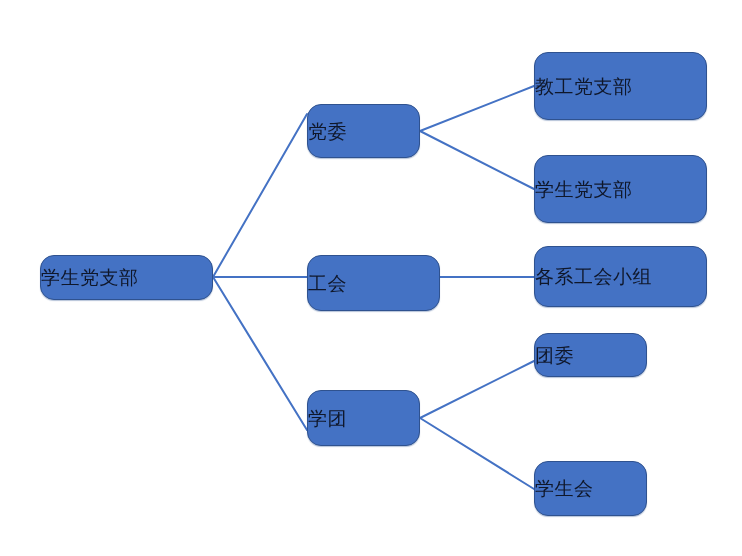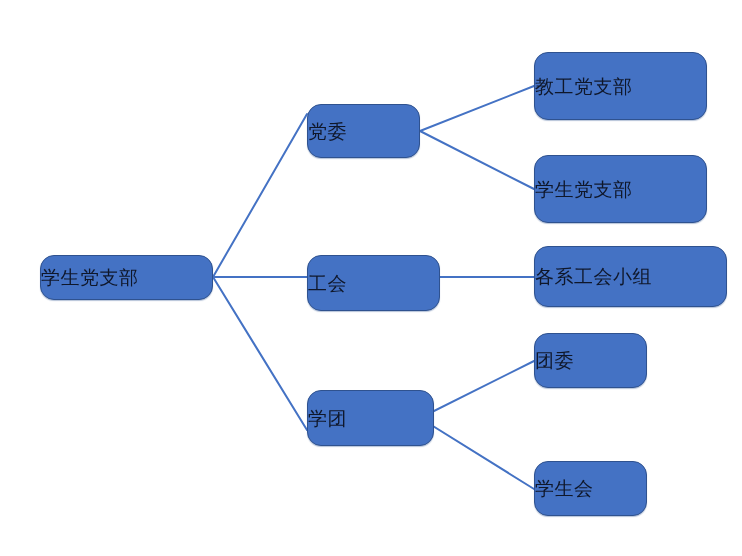--- a/index.html
+++ b/index.html
@@ -64,32 +64,32 @@
   <div id="node-layer">
       <div class="node" style="left: 40px; top: 255px; width: 173px; height: 45px;">
         <span class="node-label">学生党支部</span>
       </div>
       <div class="node" style="left: 307px; top: 104px; width: 113px; height: 54px;">
         <span class="node-label">党委</span>
       </div>
       <div class="node" style="left: 307px; top: 255px; width: 133px; height: 56px;">
         <span class="node-label">工会</span>
       </div>
-      <div class="node" style="left: 307px; top: 390px; width: 127px; height: 56px;">
+      <div class="node" style="left: 307px; top: 390px; width: 113px; height: 56px;">
         <span class="node-label">学团</span>
       </div>
       <div class="node" style="left: 534px; top: 52px; width: 173px; height: 68px;">
         <span class="node-label">教工党支部</span>
       </div>
       <div class="node" style="left: 534px; top: 155px; width: 173px; height: 68px;">
         <span class="node-label">学生党支部</span>
       </div>
-      <div class="node" style="left: 534px; top: 246px; width: 193px; height: 61px;">
+      <div class="node" style="left: 534px; top: 246px; width: 173px; height: 61px;">
         <span class="node-label">各系工会小组</span>
       </div>
-      <div class="node" style="left: 534px; top: 333px; width: 113px; height: 55px;">
+      <div class="node" style="left: 534px; top: 333px; width: 113px; height: 44px;">
         <span class="node-label">团委</span>
       </div>
       <div class="node" style="left: 534px; top: 461px; width: 113px; height: 55px; font-family: Liberation Serif, serif;">
         <span class="node-label">学生会</span>
       </div>
     </div>
 </div>
 
 </body></html>

